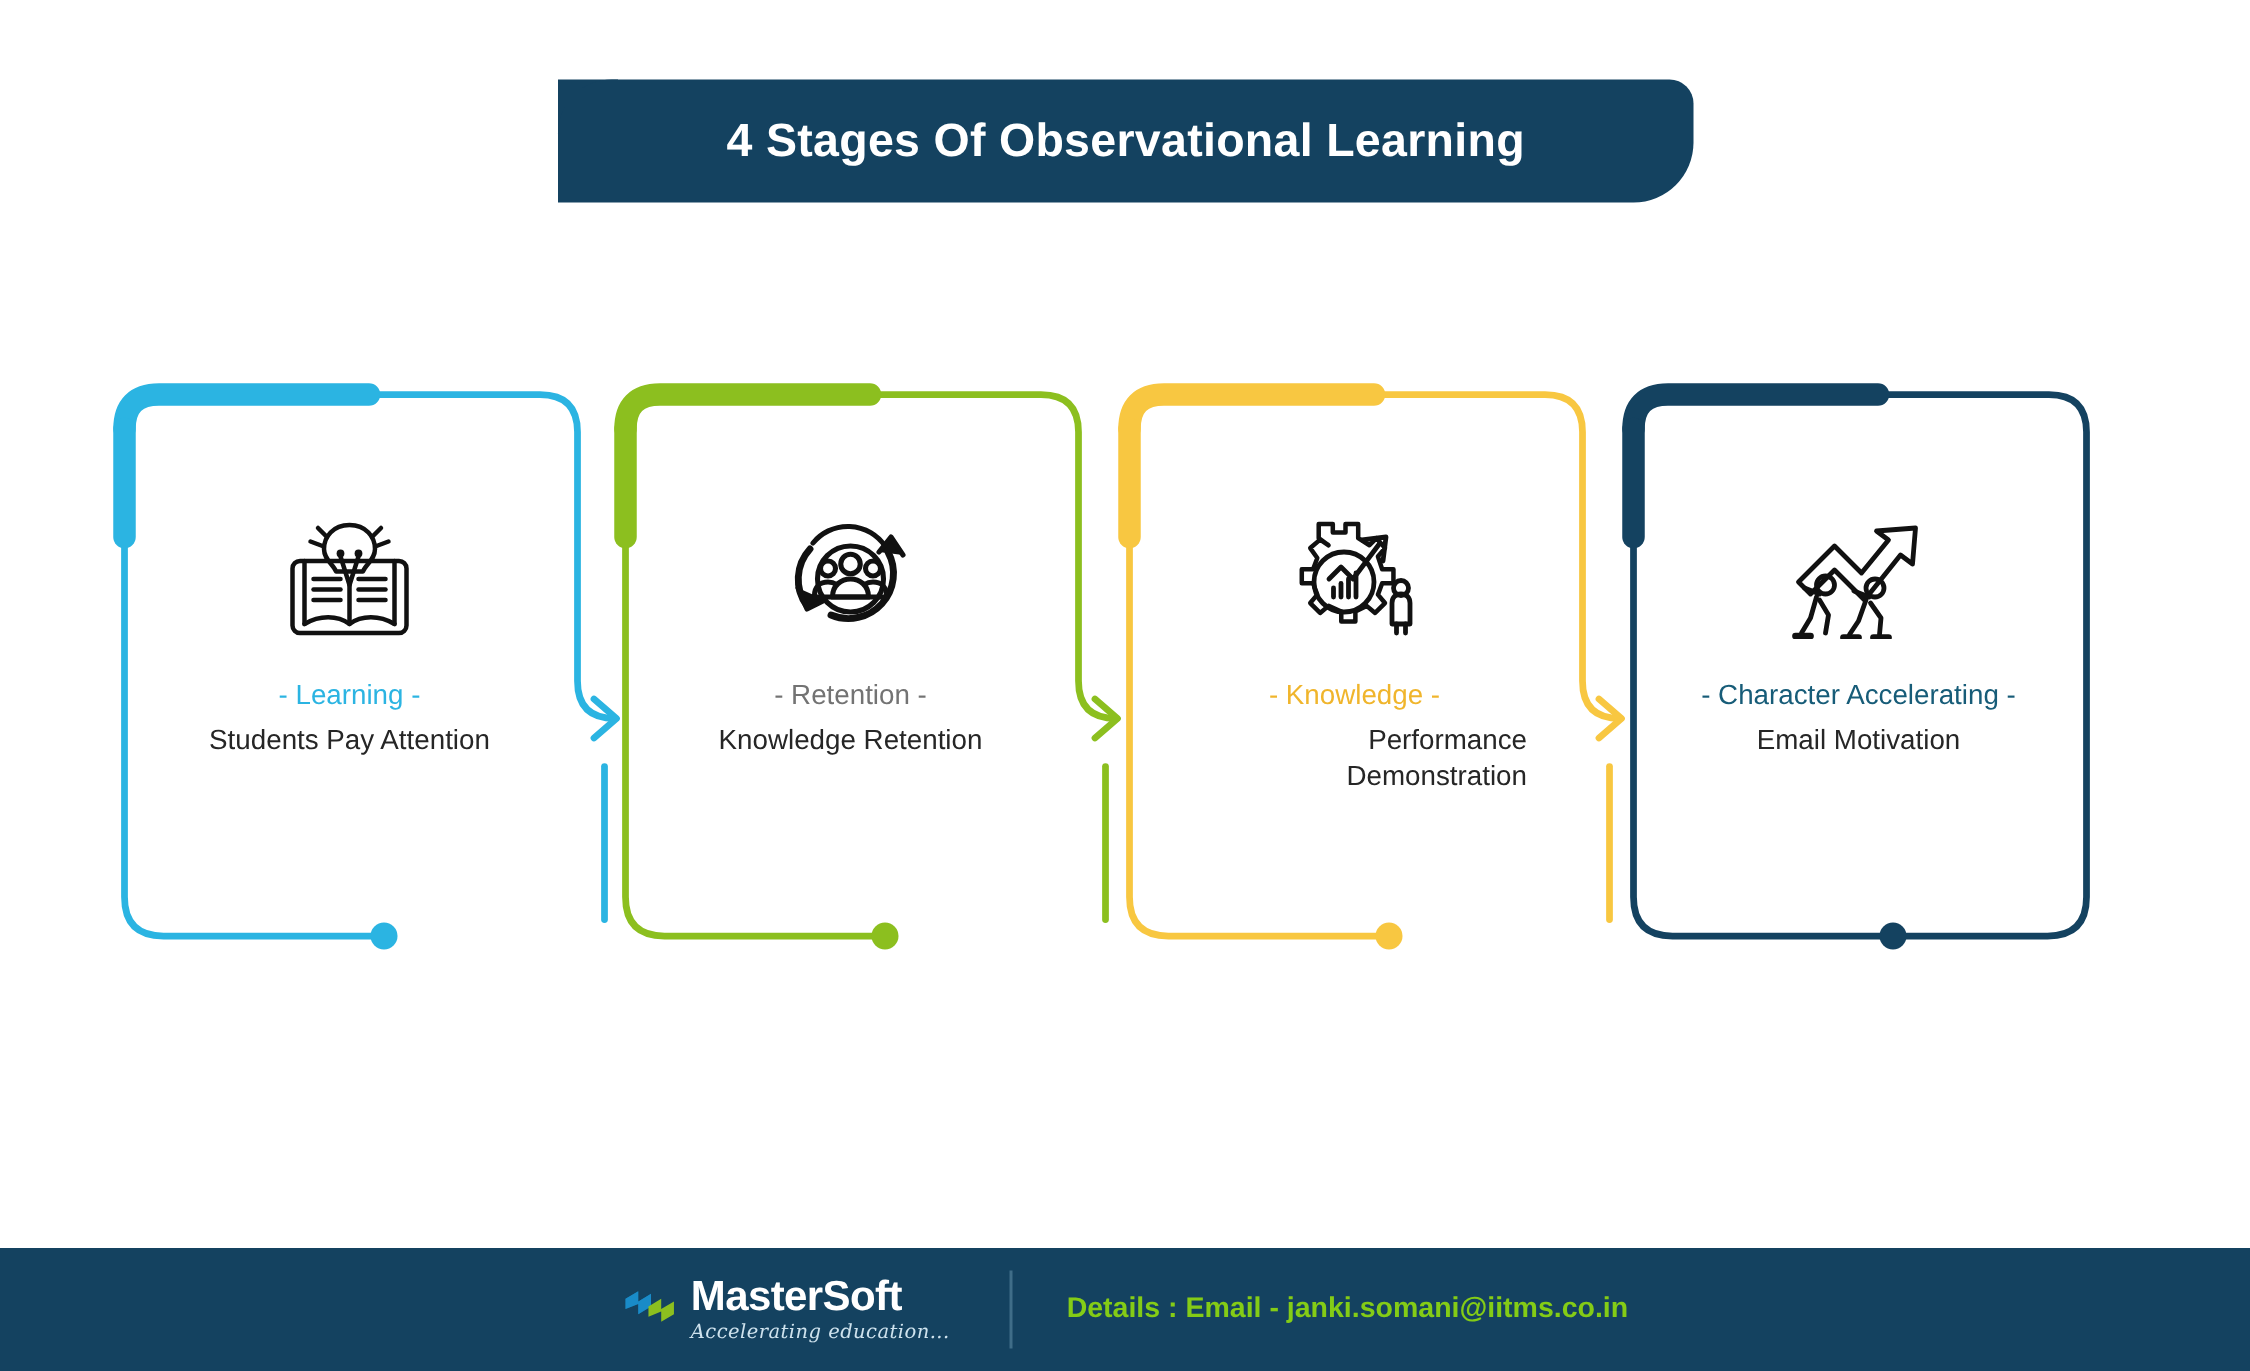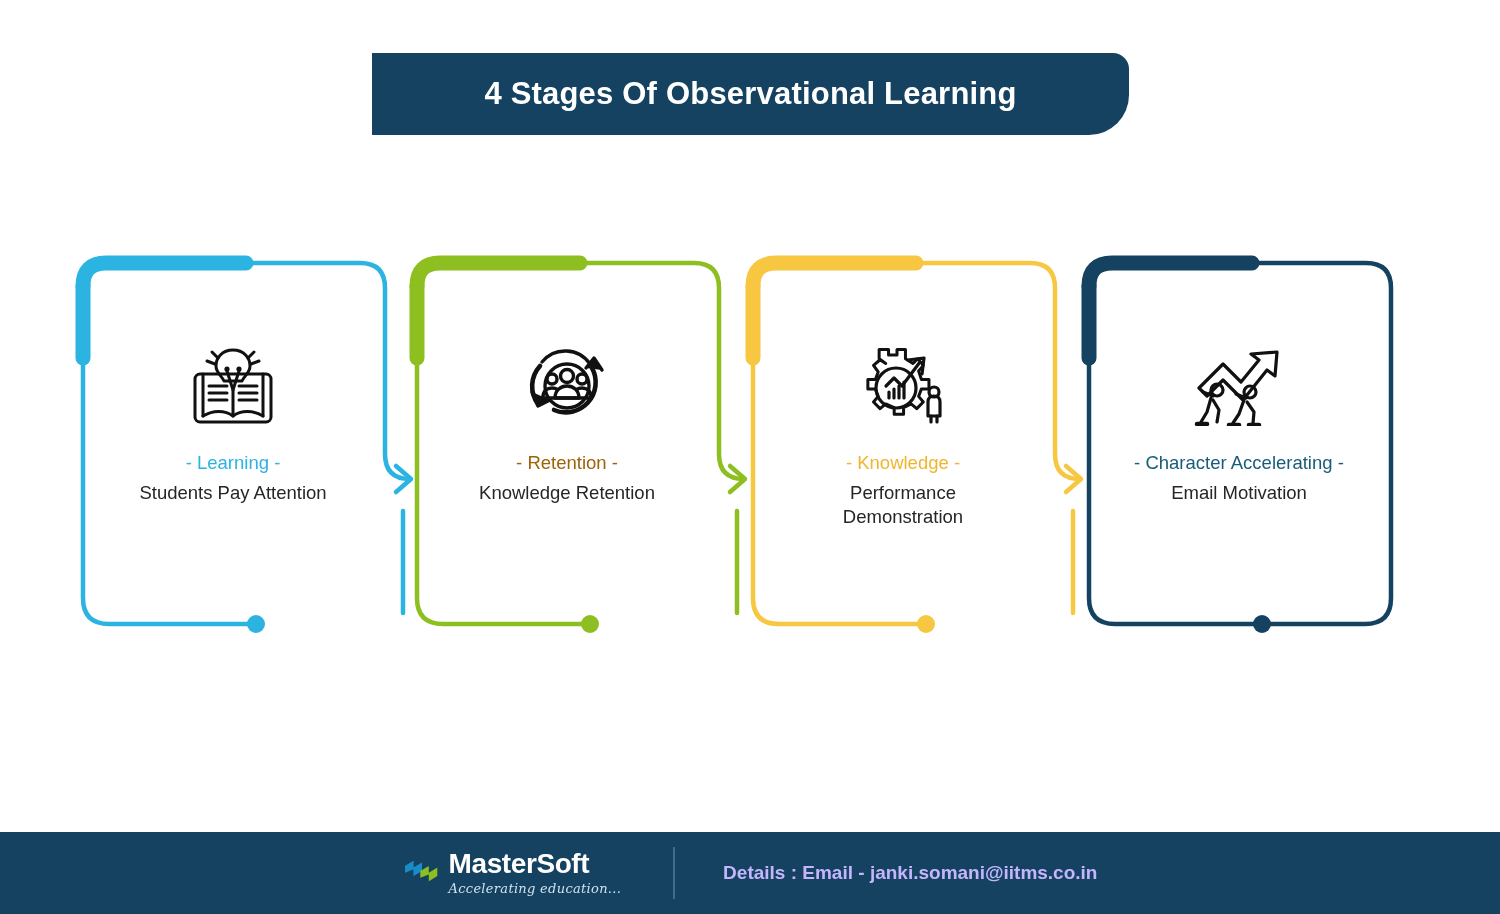--- a/index.html
+++ b/index.html
@@ -93,39 +93,39 @@
     margin-top: 22px;
     font-size: 18.5px;
     font-weight: normal;
     white-space: nowrap;
     line-height: 1.2;
   }
   .stage-desc {
     margin-top: 7px;
     font-size: 18.5px;
     color: #262626;
-    text-align: center;
+    text-align: right;
     line-height: 1.28;
     max-width: 230px;
   }
 
   
   .footer {
     position: absolute;
     left: 0; top: 832px;
     width: 1500px; height: 82px;
     background: #144260;
     display: flex;
     align-items: center;
     justify-content: center;
   }
   .footer-inner {
     display: flex;
     align-items: center;
-    gap: 12px;
+    gap: 0px;
     justify-content: center;
   }
   .brand {
     display: flex;
     align-items: flex-start;
     gap: 8px;
     padding-right: 40px;
   }
   .brand-mark { width: 38px; height: 34px; margin-top: 4px; }
   .brand-text { display: flex; flex-direction: column; }
@@ -145,21 +145,21 @@
     margin-top: 3px;
     letter-spacing: 0.3px;
   }
   .footer-divider {
     width: 2px;
     height: 52px;
     background: #3f6d88;
     margin-right: 36px;
   }
   .footer-details {
-    color: #c4b5fd;
+    color: #84cc16;
     font-size: 19px;
     font-weight: bold;
     white-space: nowrap;
   }
 </style>
 </head>
 <body>
 
 <div class="canvas">
 
@@ -241,21 +241,21 @@
 
             <circle cx="43" cy="28" r="6.5"></circle>
             <path d="M 31 50 C 31 42 37 38 43 38 C 49 38 55 42 55 50 Z"></path>
             <circle cx="28" cy="31" r="5"></circle>
             <path d="M 19 49 C 19 43 23 40 28 40 C 30 40 32 40.5 33.5 41.5"></path>
             <circle cx="58" cy="31" r="5"></circle>
             <path d="M 67 49 C 67 43 63 40 58 40 C 56 40 54 40.5 52.5 41.5"></path>
             <line x1="19" y1="50" x2="67" y2="50"></line>
           </svg>
         </div>
-        <div class="stage-label" style="color:#a16207">- Retention -</div>
+        <div class="stage-label" style="color:#737373">- Retention -</div>
         <div class="stage-desc">Knowledge Retention</div>
       </div>
     </div>
 
     <div class="stage stage-2">
       <svg class="frame-svg" viewBox="0 0 335 372">
         <path d="M 28 5 L 282 5 Q 307 5 307 30 L 307 196 Q 307 221 332 221" fill="none" stroke="#F8C741" stroke-width="4.5" stroke-linecap="round"></path>
         <path d="M 5 28 L 5 340 Q 5 366 31 366 L 178 366" fill="none" stroke="#F8C741" stroke-width="4.5" stroke-linecap="round"></path>
         <path d="M 5 28 Q 5 5 28 5 L 168 5" fill="none" stroke="#F8C741" stroke-width="15" stroke-linecap="round"></path>
         <path d="M 5 28 L 5 100" fill="none" stroke="#F8C741" stroke-width="15" stroke-linecap="round"></path>

